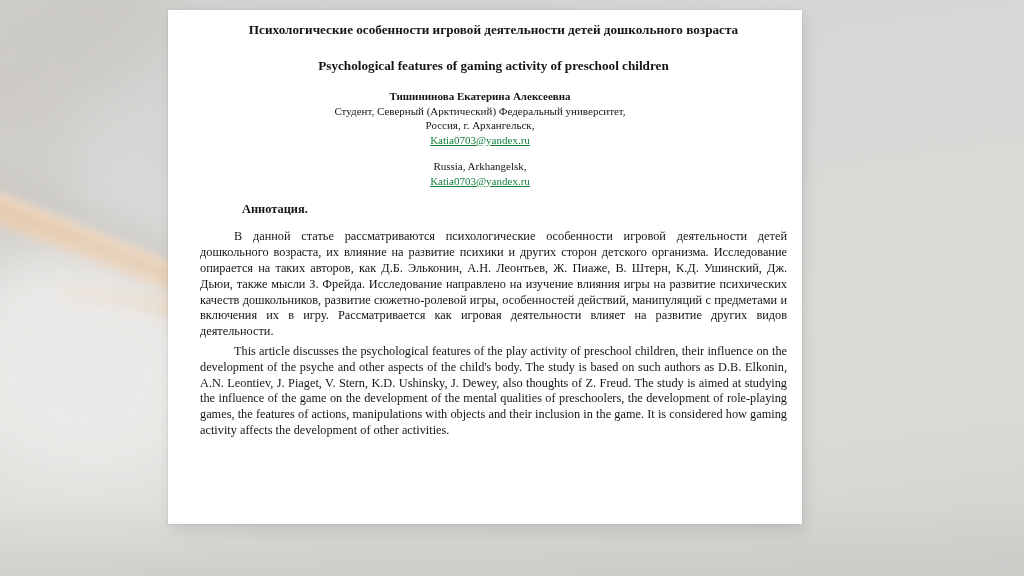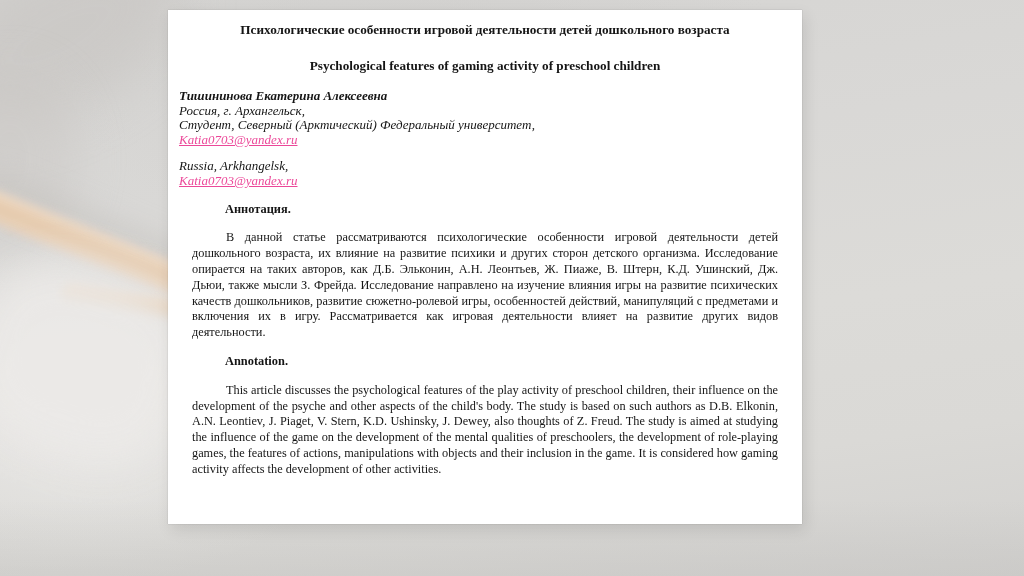--- a/index.html
+++ b/index.html
@@ -59,59 +59,58 @@
   }
   .bottom-shade {
     left: 0; top: 500px; width: 1024px; height: 76px;
     background: linear-gradient(180deg, rgba(196,195,192,0) 0%, rgba(191,190,187,0.35) 100%);
   }
   .page {
     position: absolute;
     left: 168px; top: 10px;
     width: 634px; height: 514px;
     box-sizing: border-box;
-    padding: 12px 11px 10px 11px;
+    padding: 12px 11px 10px 28px;
     background: #ffffff;
     box-shadow: 0 0 1px rgba(0,0,0,0.25), 3px 6px 14px rgba(0,0,0,0.10);
     overflow: hidden;
   }
   .title {
     margin: 0;
     font-size: 13.2px;
     line-height: 16px;
     font-weight: bold;
     text-align: center;
   }
   .title-en { margin-top: 20px; }
   .author-block {
-    text-align: left;
+    text-align: center;
     padding-right: 27px;
-    font-style: italic;
-    font-size: 13px;
+    font-size: 11px;
     line-height: 14.6px;
   }
   .author-block-ru { margin-top: 15px; }
   .author-block-en { margin-top: 12px; }
   .author-name { font-weight: bold; }
   .email-link {
-    color: #ec4899;
+    color: #15803d;
     text-decoration: underline;
     cursor: pointer;
   }
   .heading {
     margin: 12px;
     font-weight: bold;
     font-size: 12.4px;
     line-height: 15.8px;
     text-indent: 34px;
   }
   .heading-ru { margin-top: 13px; }
   .heading-en { margin-top: 8px; }
   .body-text {
-    margin: 13px;
+    margin: 4px;
     font-size: 12.3px;
     line-height: 15.8px;
     text-align: justify;
     text-indent: 34px;
   }
   .keywords {
     margin: 0;
     font-size: 12.3px;
     line-height: 15.8px;
     text-align: justify;
@@ -132,31 +131,30 @@
   <div class="bg-shape pencil-band-tail"></div>
   <div class="bg-shape light-wedge"></div>
   <div class="bg-shape bottom-shade"></div>
 
   <div class="page">
     <h1 class="title title-ru">Психологические особенности игровой деятельности детей дошкольного возраста</h1>
     <h2 class="title title-en">Psychological features of gaming activity of preschool children</h2>
 
     <div class="author-block author-block-ru">
       <div class="author-name">Тишининова Екатерина Алексеевна</div>
+      <div class="author-line">Студент, Северный (Арктический) Федеральный университет,</div>
       <div class="author-line">Россия, г. Архангельск,</div>
-      <div class="author-line">Студент, Северный (Арктический) Федеральный университет,</div>
       <div class="author-line"><a class="email-link">Katia0703@yandex.ru</a></div>
     </div>
 
     <div class="author-block author-block-en">
       <div class="author-line">Russia, Arkhangelsk,</div>
       <div class="author-line"><a class="email-link">Katia0703@yandex.ru</a></div>
     </div>
 
     <p class="heading heading-ru">Аннотация.</p>
     <p class="body-text">В данной статье рассматриваются психологические особенности игровой деятельности детей дошкольного возраста, их влияние на развитие психики и других сторон детского организма. Исследование опирается на таких авторов, как Д.Б. Эльконин, А.Н. Леонтьев, Ж. Пиаже, В. Штерн, К.Д. Ушинский, Дж. Дьюи, также мысли З. Фрейда. Исследование направлено на изучение влияния игры на развитие психических качеств дошкольников, развитие сюжетно-ролевой игры, особенностей действий, манипуляций с предметами и включения их в игру. Рассматривается как игровая деятельности влияет на развитие других видов деятельности.</p>
 
-    <p class="heading heading-en">Annotation.</p>
     <p class="body-text">This article discusses the psychological features of the play activity of preschool children, their influence on the development of the psyche and other aspects of the child's body. The study is based on such authors as D.B. Elkonin, A.N. Leontiev, J. Piaget, V. Stern, K.D. Ushinsky, J. Dewey, also thoughts of Z. Freud. The study is aimed at studying the influence of the game on the development of the mental qualities of preschoolers, the development of role-playing games, the features of actions, manipulations with objects and their inclusion in the game. It is considered how gaming activity affects the development of other activities.</p>
 
 
   </div>
 </div>
 
 </body></html>

